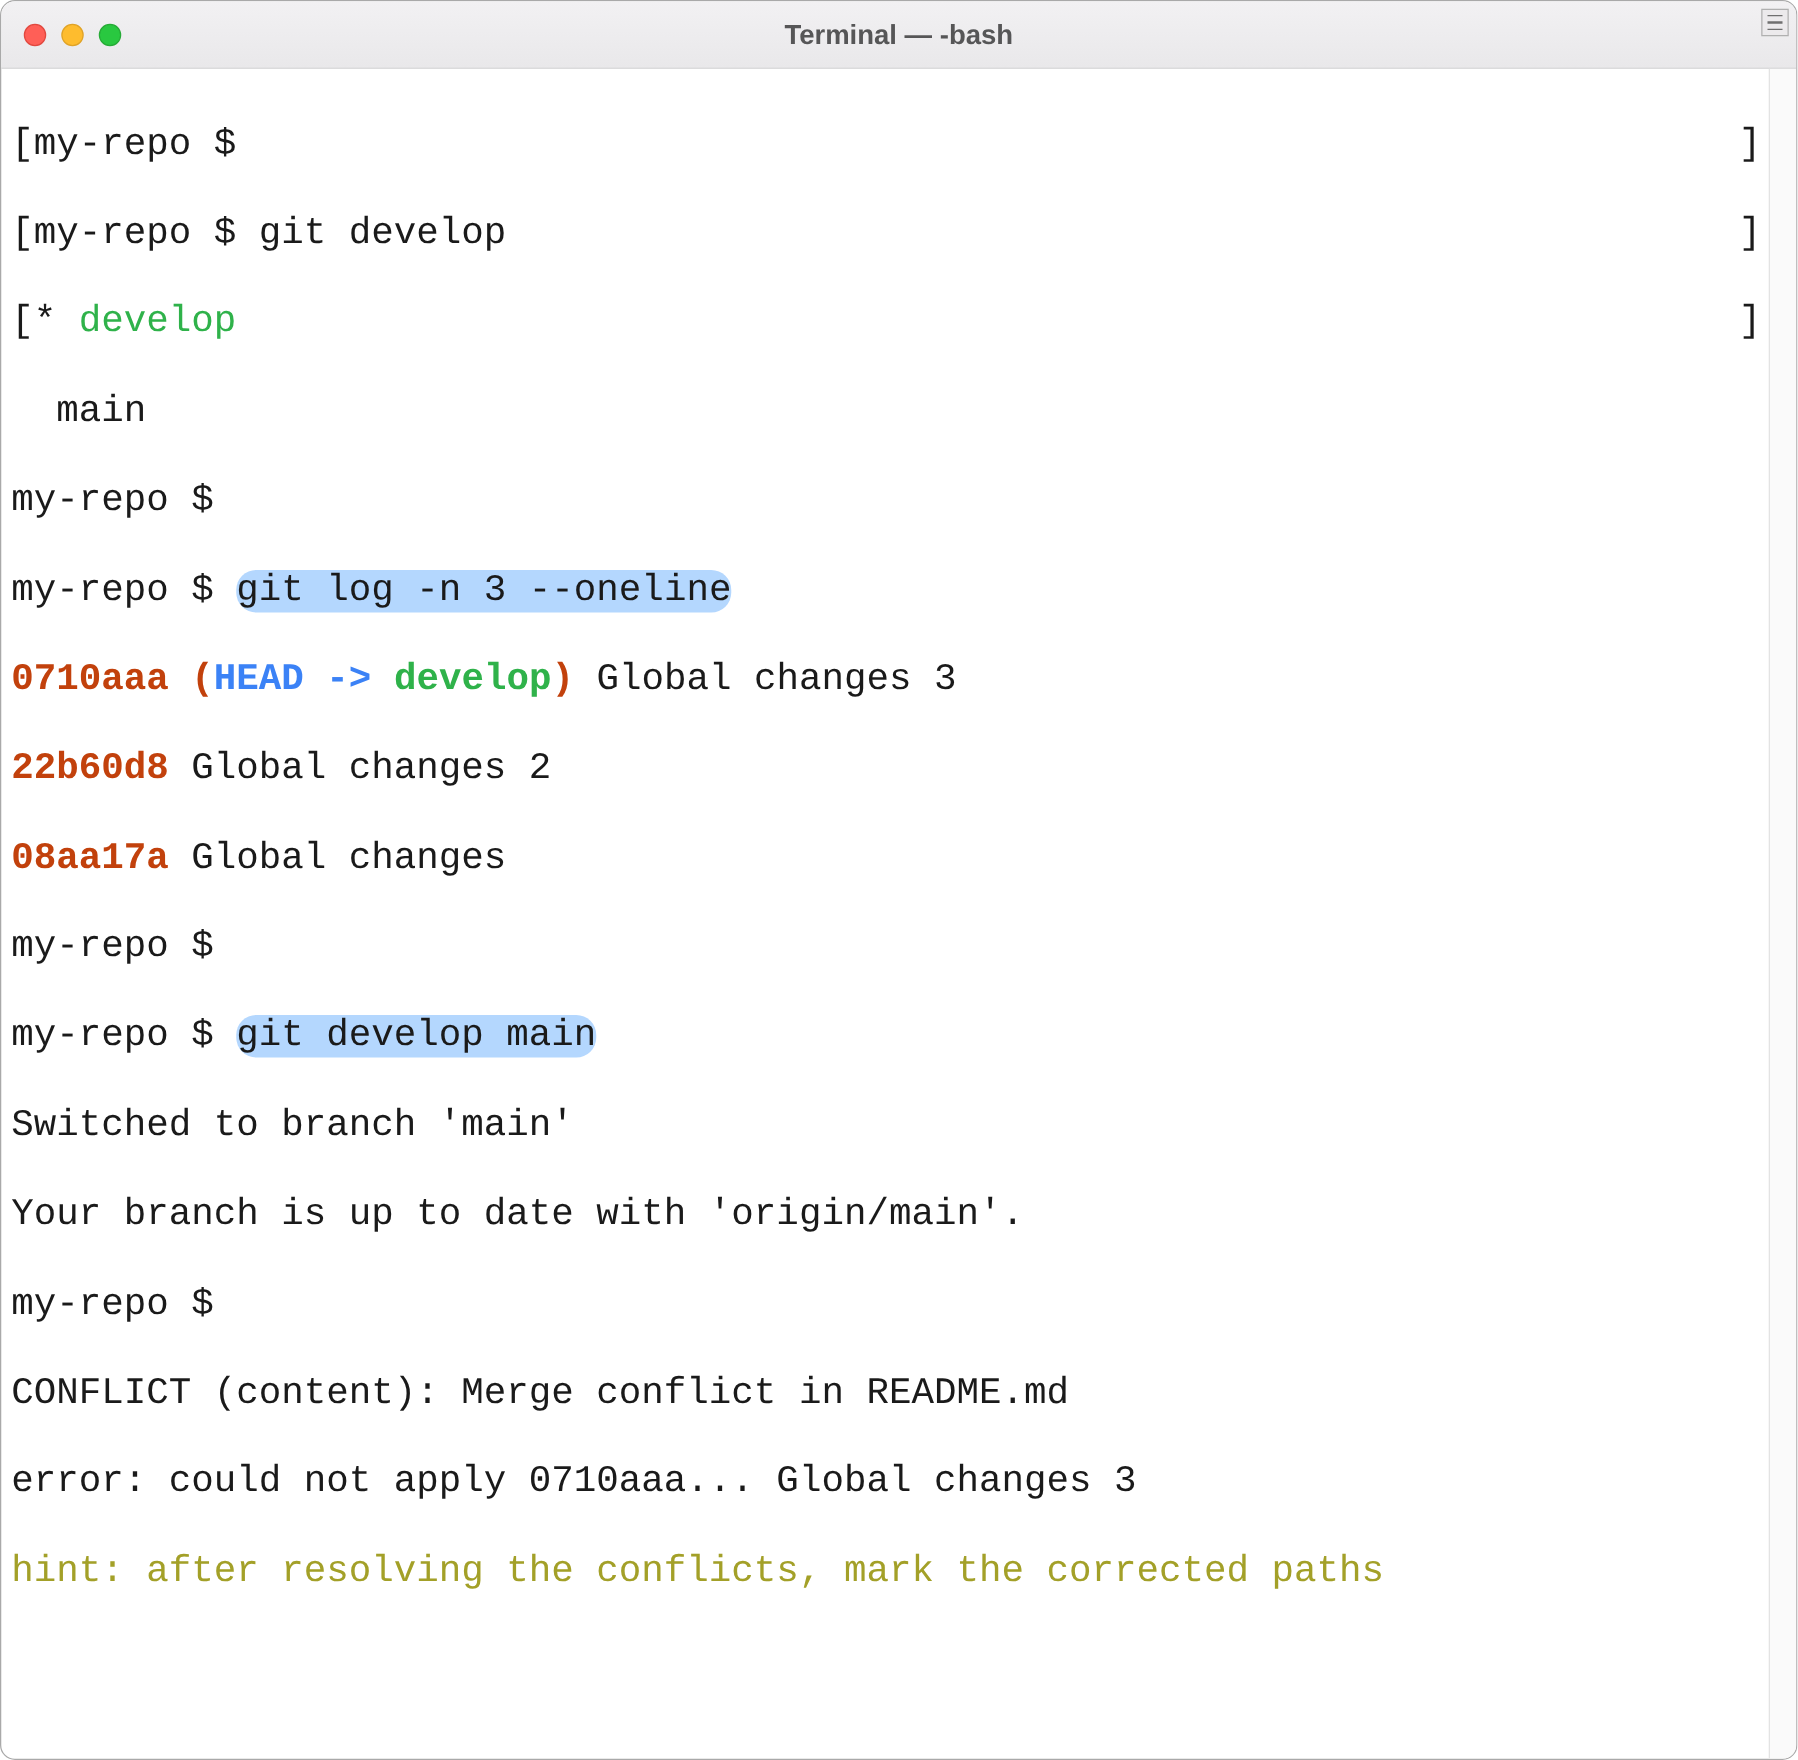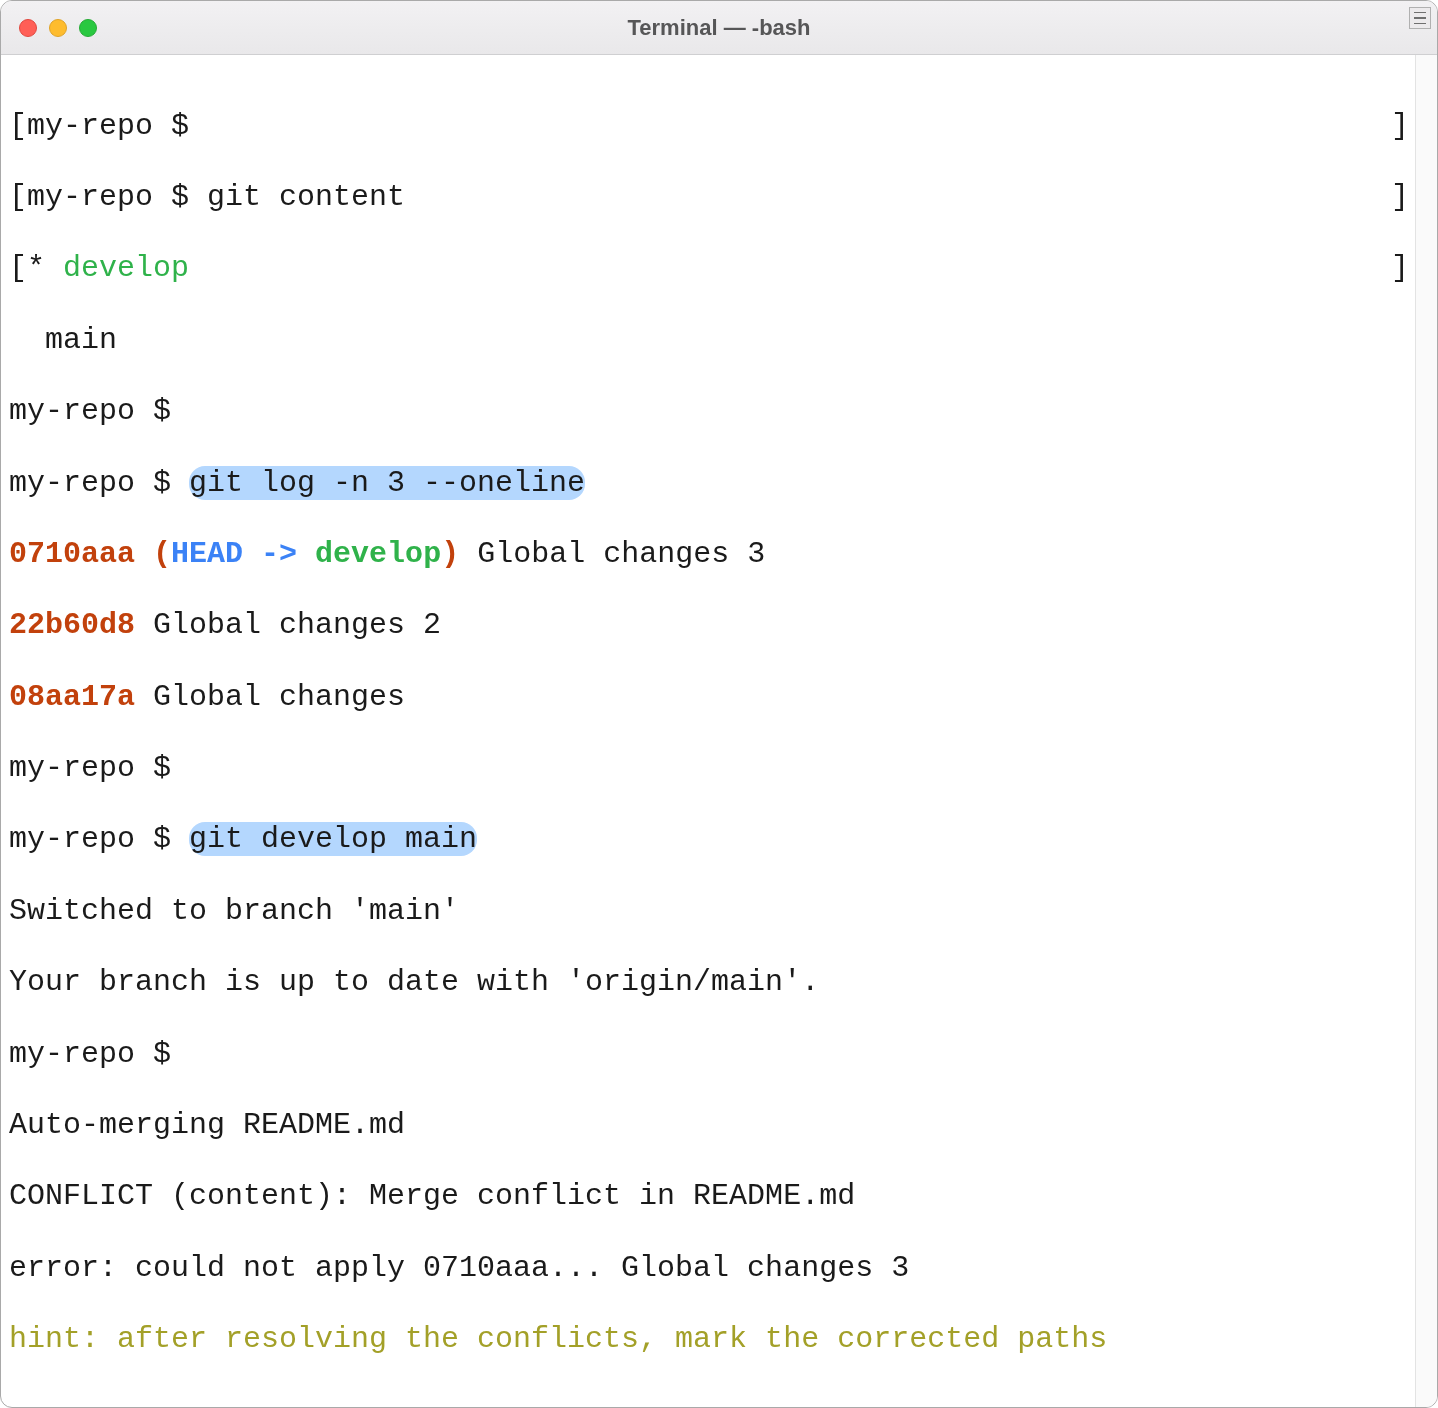--- a/index.html
+++ b/index.html
@@ -74,21 +74,21 @@
     background: #6f6f6f;
     width: 100%;
   }
   .term-area {
     flex: 1;
     display: flex;
     overflow: hidden;
   }
   .term {
     flex: 1;
-    padding: 18px 2px 0 8px;
+    padding: 8px 2px 0 8px;
     font-size: 30px;
     line-height: 1.19;
     white-space: pre;
     overflow: hidden;
   }
   .scrollbar {
     width: 22px;
     background: #fafafa;
     border-left: 1px solid #e3e3e3;
     position: relative;
@@ -120,34 +120,33 @@
     <div class="hamburger">
       <span></span>
         <span></span>
         <span></span>
     </div>
   </div>
 
   <div class="term-area">
     <div class="term">
 <span class="line"><span class="lbracket">[</span><span class="prompt">my-repo $</span><span class="rb">]</span></span>
-<span class="line"><span class="lbracket">[</span><span class="prompt">my-repo $</span> <span>git content</span><span class="rb">]</span></span>
+<span class="line"><span class="lbracket">[</span><span class="prompt">my-repo $</span> <span>git develop</span><span class="rb">]</span></span>
 <span class="line"><span class="lbracket">[</span><span>*</span> <span class="green">develop</span><span class="rb">]</span></span>
 <span class="line">  <span>main</span></span>
 <span class="line"><span class="prompt">my-repo $</span></span>
 <span class="line"><span class="prompt">my-repo $</span> <span class="hl">git log -n 3 --oneline</span></span>
 <span class="line"><span class="bold-yellow">0710aaa</span> <span class="bold-yellow">(</span><span class="teal">HEAD -&gt;</span> <span class="dev-bold">develop</span><span class="bold-yellow">)</span> <span>Global changes 3</span></span>
 <span class="line"><span class="bold-yellow">22b60d8</span> <span>Global changes 2</span></span>
 <span class="line"><span class="bold-yellow">08aa17a</span> <span>Global changes</span></span>
 <span class="line"><span class="prompt">my-repo $</span></span>
 <span class="line"><span class="prompt">my-repo $</span> <span class="hl">git develop main</span></span>
 <span class="line">Switched to branch 'main'</span>
 <span class="line">Your branch is up to date with 'origin/main'.</span>
 <span class="line"><span class="prompt">my-repo $</span></span>
-<span class="line">Auto-merging README.md</span>
 <span class="line">CONFLICT (content): Merge conflict in README.md</span>
 <span class="line">error: could not apply 0710aaa... Global changes 3</span>
 <span class="line yellow">hint: after resolving the conflicts, mark the corrected paths</span>
 
 
 
 
 
 
 

